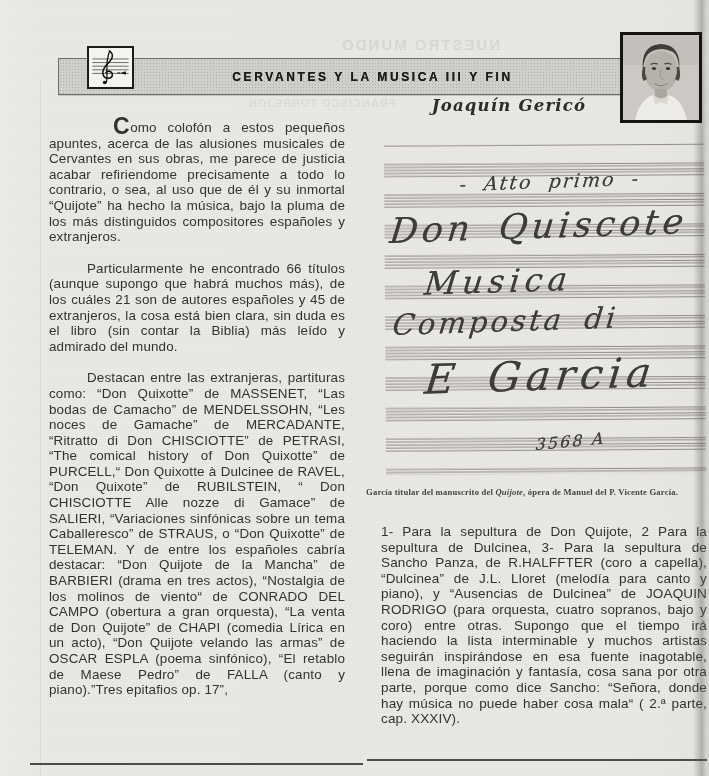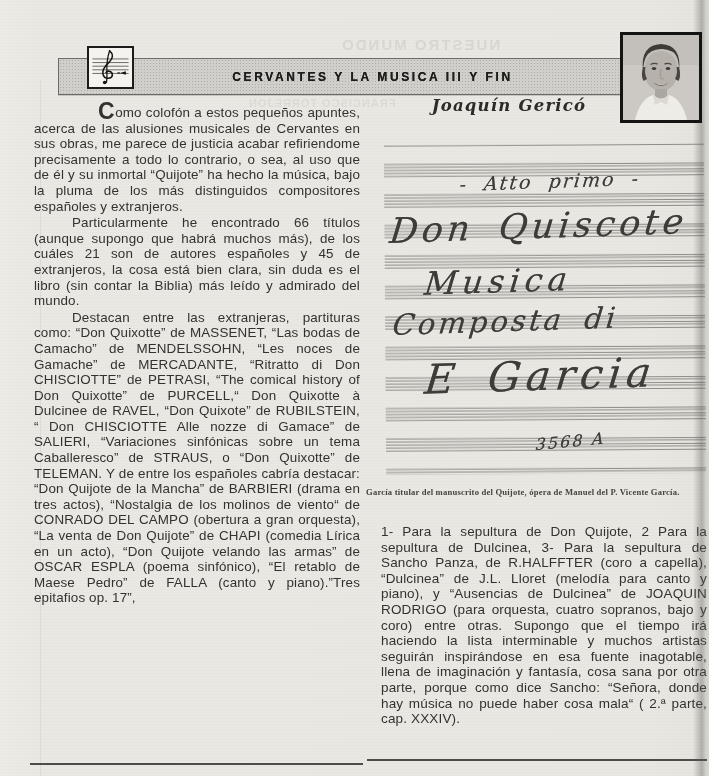--- a/index.html
+++ b/index.html
@@ -60,21 +60,21 @@
   }
   .ghost.g1{left:340px;top:36px;font-size:15px;letter-spacing:2px;opacity:0.13;}
   .ghost.g2{left:248px;top:97px;font-size:11px;letter-spacing:1px;opacity:0.10;}
 
   
   .left-col{
     position:absolute;left:33px;top:104px;width:328px;
     font-size:13.4px;line-height:15.6px;letter-spacing:0.15px;
     text-align:justify;color:#323230;
   }
-  .left-col p{margin:1px;text-indent:38px;}
+  .left-col p{margin:16px;text-indent:38px;}
   .left-col p.intro{text-indent:0;}
   .intro .lead-in{margin-left:64px;}
   .dropcap{
     font-size:23px;font-weight:bold;line-height:10px;vertical-align:-2px;letter-spacing:0.5px;
   }
   .right-body{
     position:absolute;left:381px;top:524px;width:326px;
     font-size:13.5px;line-height:15.6px;letter-spacing:0.15px;
     text-align:justify;color:#323230;
   }
@@ -98,21 +98,21 @@
   .hand.don{left:8px;top:74px;font-size:35px;letter-spacing:4px;word-spacing:10px;}
   .hand.musica{left:42px;top:130px;font-size:32px;letter-spacing:5px;}
   .hand.composta{left:10px;top:172px;font-size:29px;letter-spacing:3px;word-spacing:8px;}
   .hand.garcia{left:42px;top:220px;font-size:41px;letter-spacing:5px;word-spacing:10px;}
   .hand.number{left:152px;top:300px;font-size:16px;letter-spacing:2px;transform:skewX(-8deg) rotate(-5deg);}
   .caption{
     position:absolute;left:366px;top:487px;width:341px;
     font-family:"Liberation Serif", serif;font-weight:600;
     font-size:8.6px;letter-spacing:0.2px;color:#45443e;white-space:nowrap;
   }
-  .caption .it{}
+  .caption .it{font-style:italic;}
 </style>
 </head>
 <body>
 
 <div class="page">
 
   <div class="ghost g1">NUESTRO MUNDO</div>
   <div class="ghost g2">FRANCISCO TORREJON</div>
 
   <div class="title-band">

